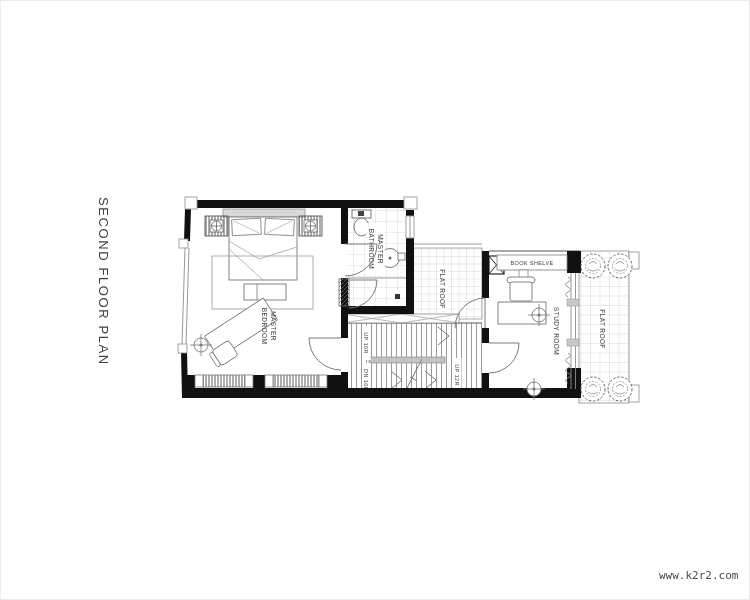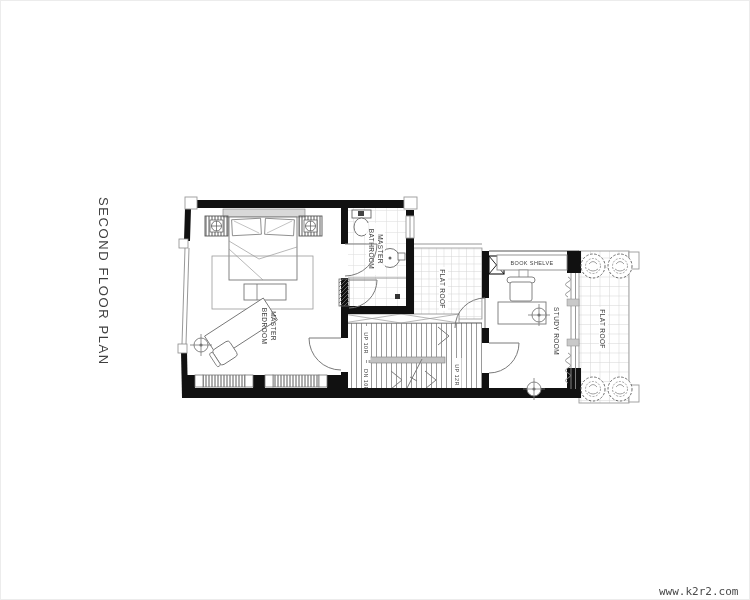--- a/index.html
+++ b/index.html
@@ -1,21 +1,21 @@
 <!DOCTYPE html>
 <html><head>
 <meta charset="utf-8">
 <style>
   html,body{margin:0;padding:0;background:#ffffff;}
   .canvas{position:relative;width:750px;height:600px;background:#fff;overflow:hidden;
           font-family:"Liberation Sans",sans-serif;box-sizing:border-box;border:1px solid #ececec;}
   .floor-title{position:absolute;left:110px;top:196px;transform:rotate(90deg);
                transform-origin:0 0;font-size:13px;letter-spacing:1.6px;color:#3f3f3f;
                white-space:nowrap;font-family:"Liberation Sans",sans-serif;}
-  .watermark{position:absolute;left:658px;top:584px;font-family:"DejaVu Sans Mono",monospace;
+  .watermark{position:absolute;left:658px;top:568px;font-family:"DejaVu Sans Mono",monospace;
              font-size:11px;color:#4a4a4a;white-space:nowrap;}
   svg{position:absolute;left:0;top:0;}
   .lbl{font-family:"Liberation Sans",sans-serif;fill:#3f3f3f;letter-spacing:0.4px;}
   .s65{font-size:6.5px;}
   .s55{font-size:5.5px;}
   .thin{stroke:#8c8c8c;stroke-width:0.9;fill:none;}
   .door{stroke:#7a7a7a;stroke-width:1;fill:none;}
 </style>
 </head>
 <body>

